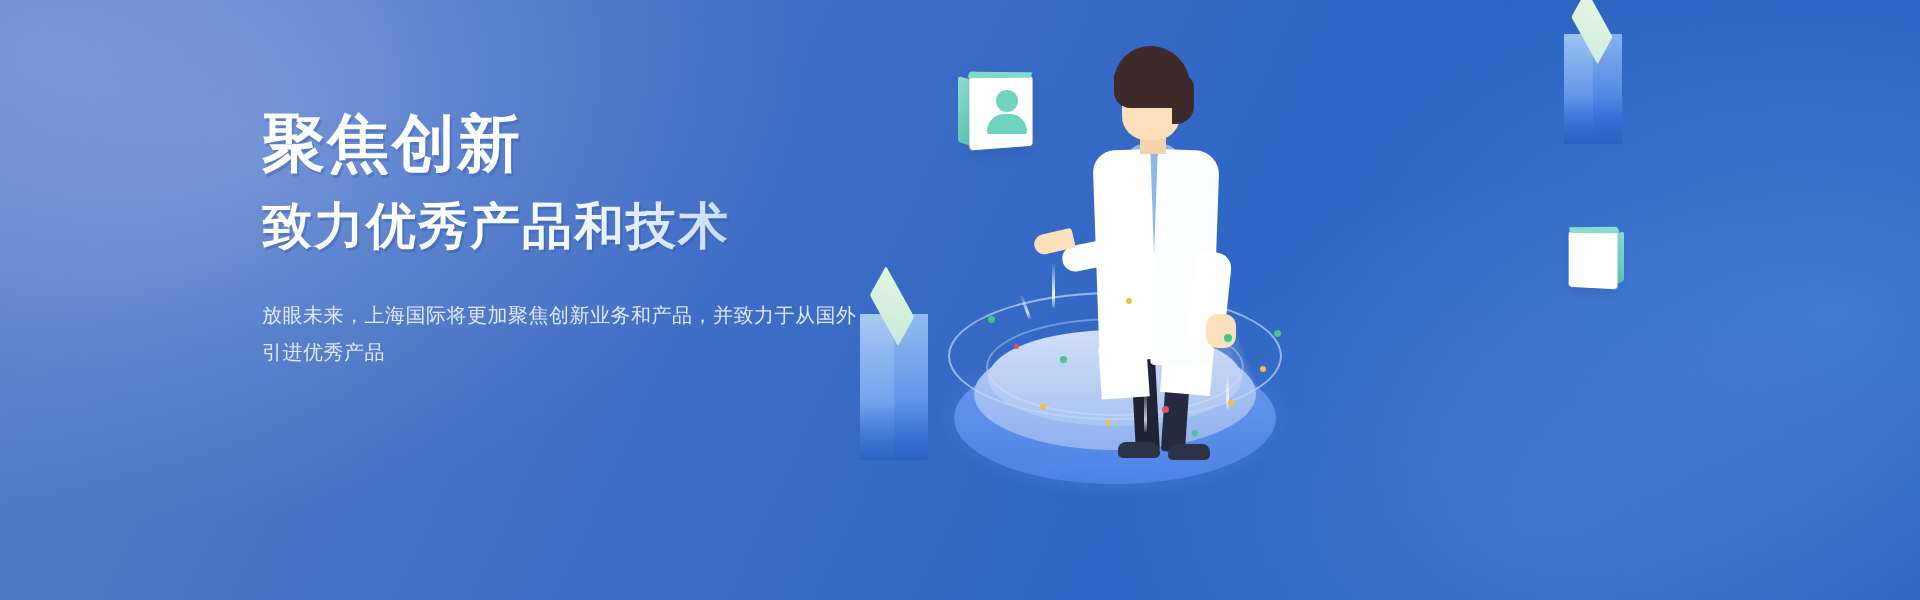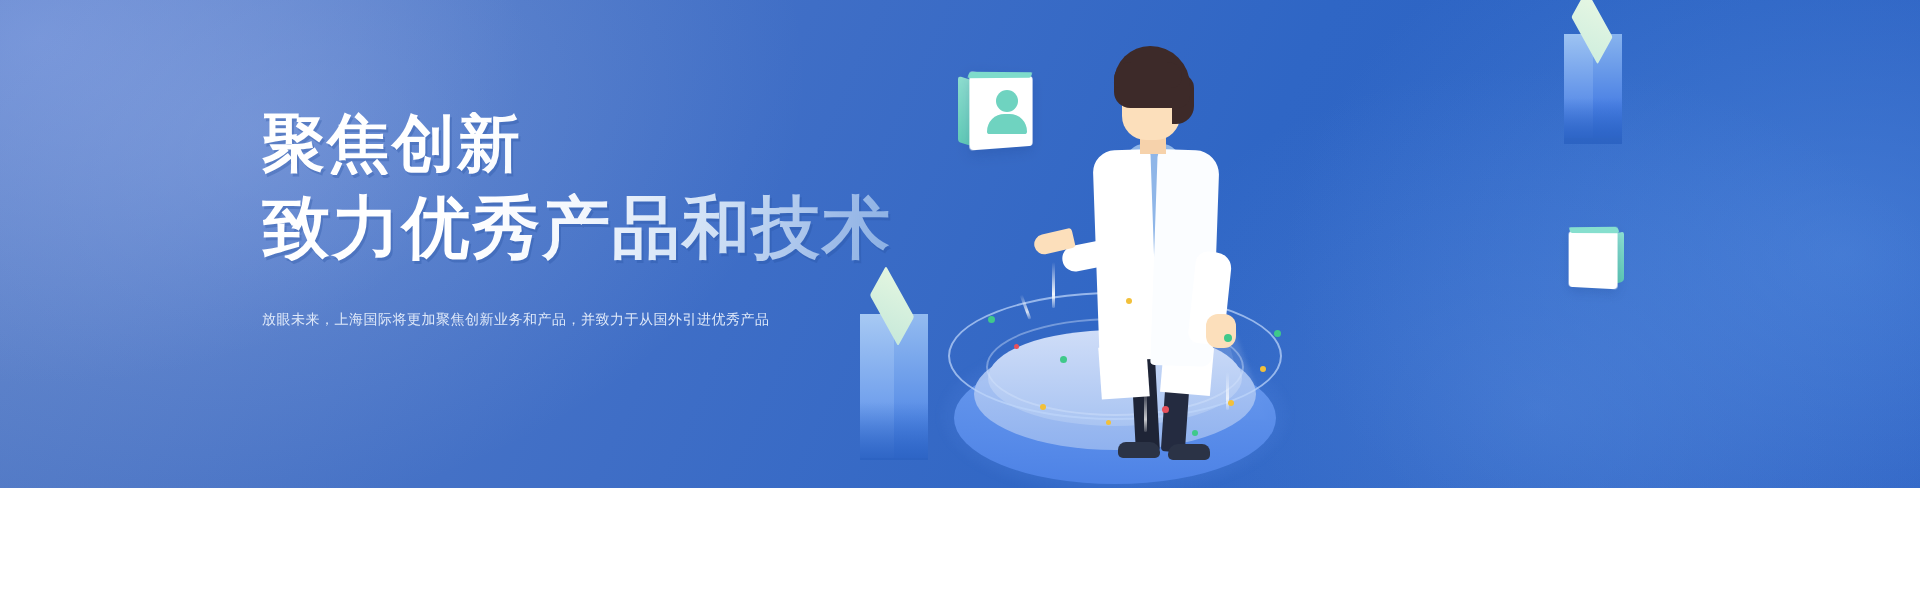--- a/index.html
+++ b/index.html
@@ -2,21 +2,21 @@
 <html><head>
 <meta charset="utf-8">
 <title>Banner</title>
 <style>
   * { margin:0; padding:0; box-sizing:border-box; }
   html, body {
     width:1920px; height:600px; overflow:hidden;
     font-family:"Liberation Sans","DejaVu Sans",sans-serif;
   }
   #banner {
-    position:relative; width:1920px; height:488px; overflow:hidden;
+    position:relative; width:1920px; height:600px; overflow:hidden;
     background:
       radial-gradient(ellipse 900px 620px at 96% 52%, rgba(86,142,226,0.55) 0%, rgba(52,104,198,0.0) 62%),
       radial-gradient(ellipse 760px 540px at 2% 8%, rgba(122,152,222,0.70) 0%, rgba(90,124,205,0.0) 64%),
       linear-gradient(115deg, #5a7fc6 0%, #4e77c6 17%, #3f6ec6 38%, #2f66c5 62%, #2b62c2 82%, #2a5ec0 100%);
   }
 
   
   .glow-tl{
     position:absolute; left:-180px; top:-260px; width:1100px; height:820px;
     background:radial-gradient(ellipse at 40% 45%, rgba(168,189,235,0.30) 0%, rgba(168,189,235,0.0) 60%);
@@ -32,25 +32,25 @@
   .copy{ position:absolute; left:262px; top:112px; width:680px; }
   .headline{
     font-weight:bold; letter-spacing:2px; line-height:1.0;
     white-space:nowrap;
     background:linear-gradient(104deg,#ffffff 0%,#ffffff 30%,#f3f7fd 46%,#cfe0f5 66%,#9dbbe8 84%,#7ba7e0 100%);
     -webkit-background-clip:text; background-clip:text;
     -webkit-text-fill-color:transparent; color:transparent;
     filter:drop-shadow(2px 3px 0 rgba(36,78,160,0.30));
   }
   .headline.l1{ font-size:63px; }
-  .headline.l2{ font-size:68px; margin-top:18px;text-decoration:underline; }
+  .headline.l2{ font-size:50px; margin-top:26px;text-decoration:underline; }
 
   .subtitle{
     margin-top:46px;
-    font-size:14px; line-height:1.85; letter-spacing:0.5px;
+    font-size:20px; line-height:1.85; letter-spacing:0.5px;
     color:#dfe9f9; width:600px;
   }
   .subtitle span{ display:block; }
 
   
   .stage{ position:absolute; left:930px; top:0; width:800px; height:600px; }
 
   
   .beam{
     position:absolute; left:208px; top:170px;

